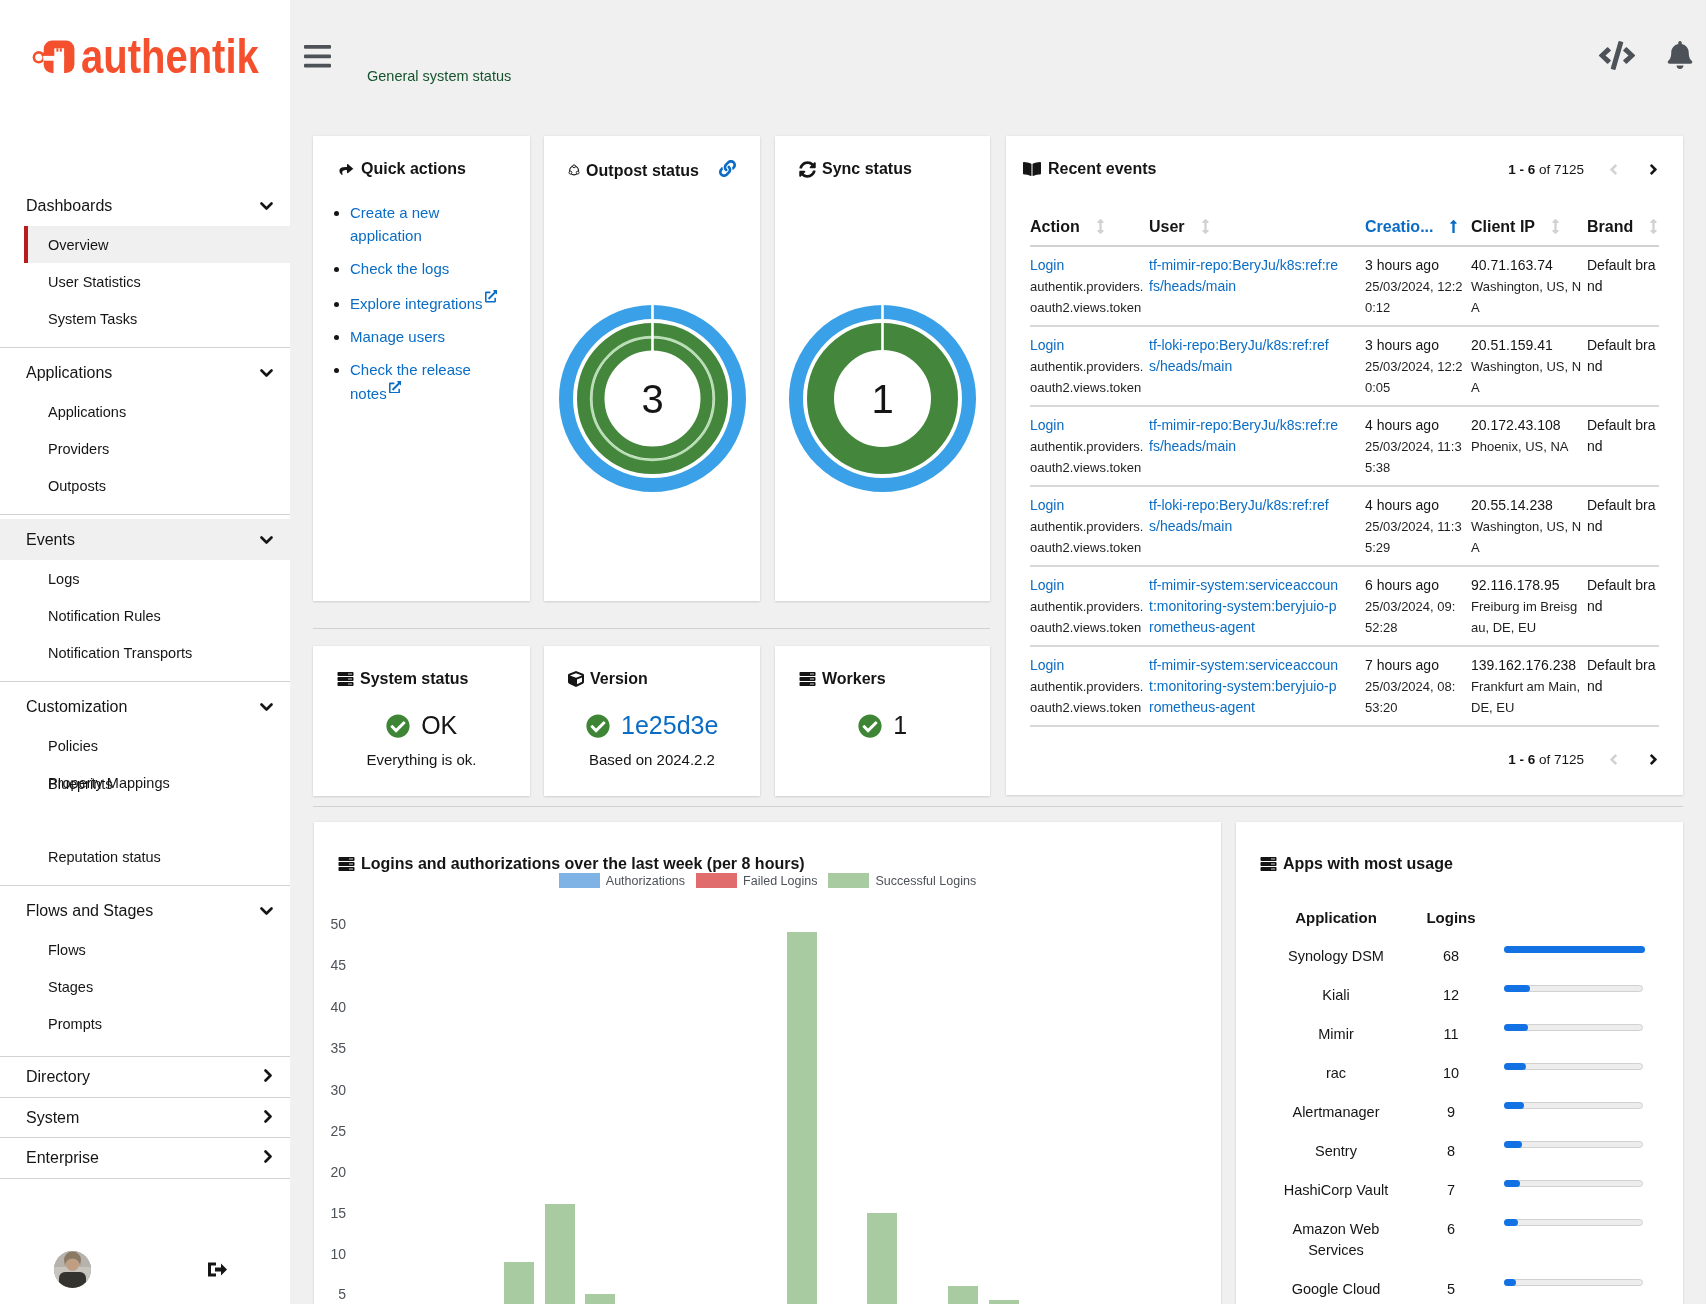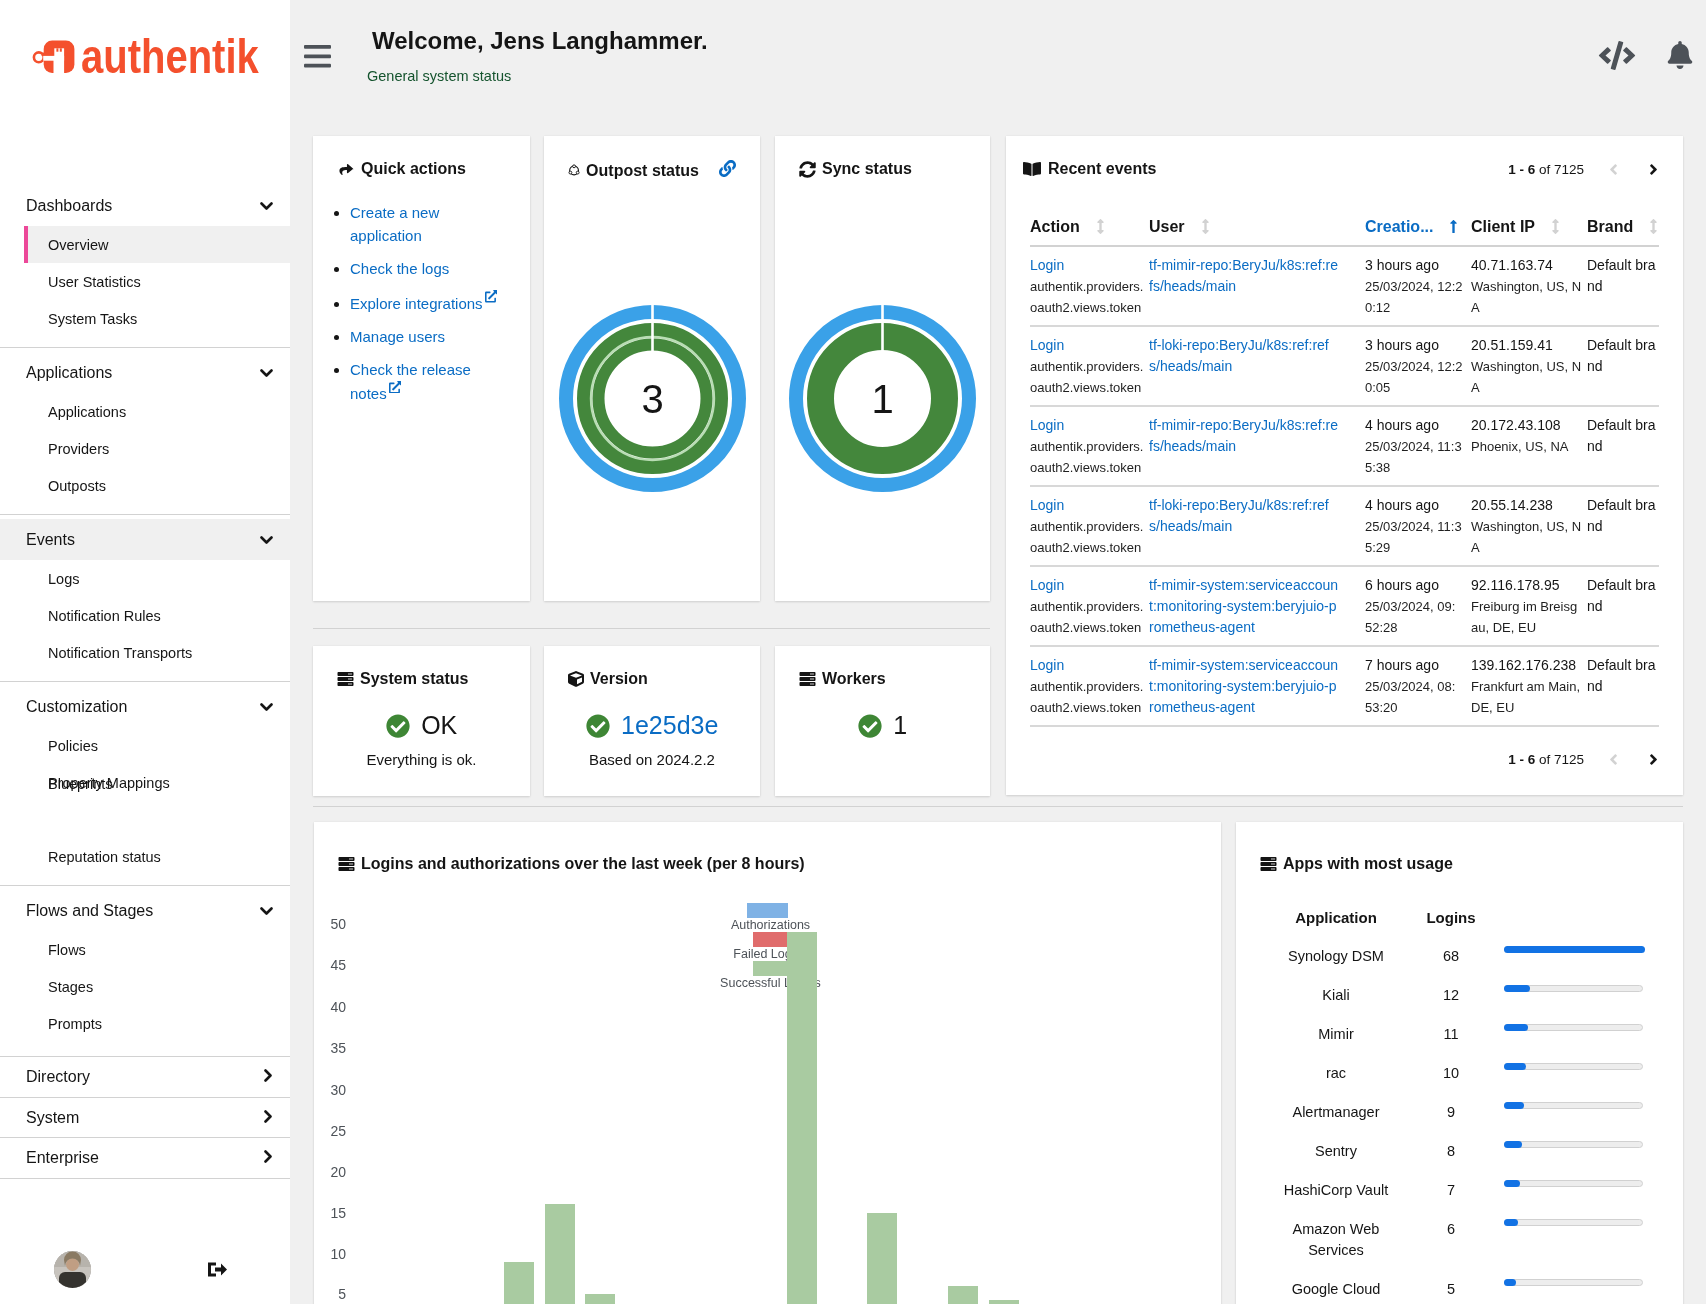--- a/index.html
+++ b/index.html
@@ -6,21 +6,21 @@
 html,body { width:1706px; height:1304px; overflow:hidden; }
 body { font-family:"Liberation Sans",sans-serif; background:#f0f0f0; color:#151515; position:relative; }
 .abs { position:absolute; }
 
 #sidebar { position:absolute; left:0; top:0; width:290px; height:1304px; background:#fff; z-index:5; }
 #logo { position:absolute; left:28px; top:32px; }
 #uibtn { position:absolute; left:16px; top:129px; width:256px; height:42px; background:#fd4b2d; color:#fff; font-size:16px; line-height:42px; padding-left:10px; }
 .navsec { position:absolute; left:0; width:290px; font-size:16px; color:#151515; display:flex; align-items:center; padding-left:26px; }
 .navsec .chev { position:absolute; right:17px; }
 .navsub { position:absolute; left:24px; width:266px; height:37px; font-size:14.5px; color:#151515; display:flex; align-items:center; padding-left:24px; }
-.navsub.active { background:#f0f0f0; border-left:4px solid #ec4899; padding-left:20px; }
+.navsub.active { background:#f0f0f0; border-left:4px solid #b91c1c; padding-left:20px; }
 .navdiv { position:absolute; left:0; width:290px; border-top:1px solid #d2d2d2; }
 .graybg { background:#f0f0f0; }
 
 #main { position:absolute; left:290px; top:0; width:1416px; height:1304px; }
 .card { position:absolute; background:#fff; box-shadow:0 1px 2px rgba(3,3,3,.12),0 0 2px rgba(3,3,3,.06); }
 .ctitle { display:flex; align-items:center; gap:6px; white-space:nowrap; font-size:16px; font-weight:bold; color:#151515; }
 a, .link { color:#0a6cc4; text-decoration:none; }
 .hr { position:absolute; border-top:1px solid #d2d2d2; }
 .th { text-align:left; font-size:16px; font-weight:bold; color:#151515; padding:40px 0 9px; border-bottom:2px solid #d2d2d2; }
 .sort { margin-left:16px; vertical-align:-2px; }
@@ -117,21 +117,20 @@
   </svg>
 </div>
 <div id="main">
   <svg class="abs" style="left:14px;top:45px;" width="27" height="23" viewBox="0 0 27 23">
       <g fill="#4d5258">
         <rect y="0" width="27" height="3.8" rx="1"></rect>
         <rect y="9.4" width="27" height="3.8" rx="1"></rect>
         <rect y="18.8" width="27" height="3.8" rx="1"></rect>
       </g>
     </svg>
-  <div class="abs" style="left:82px;top:27px;font-size:24px;font-weight:bold;">Welcome, Jens Langhammer.</div>
   <div class="abs" style="left:77px;top:68px;font-size:14.5px;color:#14532d;">General system status</div>
   <svg class="abs" style="left:1308px;top:41px;" width="38" height="29" viewBox="0 0 640 512">
       <path fill="#4d5258" d="M278.9 511.5l-61-17.7c-6.4-1.8-10-8.5-8.2-14.9L346.2 8.7c1.8-6.4 8.5-10 14.9-8.2l61 17.7c6.4 1.8 10 8.5 8.2 14.9L293.8 503.3c-1.9 6.4-8.5 10.1-14.9 8.2zm-114-112.2l43.5-46.4c4.6-4.9 4.3-12.7-.8-17.2L117 256l90.6-79.7c5.1-4.5 5.5-12.3.8-17.2l-43.5-46.4c-4.5-4.8-12.1-5.1-17-.5L3.8 247.2c-5.1 4.7-5.1 12.8 0 17.5l144.1 135.1c4.9 4.6 12.5 4.3 17-.5zm327.2.6l144.1-135.1c5.1-4.7 5.1-12.8 0-17.5L492.1 112.1c-4.8-4.5-12.4-4.3-17 .5L431.6 159c-4.6 4.9-4.3 12.7.8 17.2L523 256l-90.6 79.7c-5.1 4.5-5.5 12.3-.8 17.2l43.5 46.4c4.5 4.9 12.1 5.1 17 .6z"></path>
     </svg>
   <svg class="abs" style="left:1377px;top:41px;" width="26" height="28" viewBox="0 0 448 512">
       <path fill="#4d5258" d="M224 512c35.32 0 63.97-28.65 63.97-64H160.03c0 35.35 28.65 64 63.97 64zm215.39-149.71c-19.32-20.76-55.47-51.99-55.47-154.29 0-77.7-54.48-139.9-127.94-155.16V32c0-17.67-14.32-32-31.98-32s-31.98 14.33-31.98 32v20.84C118.56 68.1 64.08 130.3 64.08 208c0 102.3-36.15 133.53-55.47 154.29-6 6.45-8.66 14.16-8.61 21.71.11 16.4 12.98 32 32.1 32h383.8c19.12 0 32-15.6 32.1-32 .05-7.55-2.61-15.26-8.61-21.71z"></path>
     </svg>
 
   <div class="card" style="left:23px;top:136px;width:217px;height:465px;padding:24px;">
     <div class="ctitle"><svg width="18" height="15" viewBox="0 0 512 512">
@@ -320,21 +319,21 @@
       <svg style="margin-left:29px;" width="11" height="17" viewBox="0 0 256 512">
           <path fill="#151515" d="M224.3 273l-136 136c-9.4 9.4-24.6 9.4-33.9 0l-22.6-22.6c-9.4-9.4-9.4-24.6 0-33.9l96.4-96.4-96.4-96.4c-9.4-9.4-9.4-24.6 0-33.9L54.3 103c9.4-9.4 24.6-9.4 33.9 0l136 136c9.5 9.4 9.5 24.6.1 34z"></path>
         </svg>
     </div>
   </div>
 
   <div class="card" style="left:24px;top:822px;width:907px;height:520px;padding:24px;">
     <div class="ctitle" style="margin-top:9px;"><svg width="17" height="16" viewBox="0 0 512 512">
           <path fill="#151515" d="M480 160H32c-17.673 0-32-14.327-32-32V64c0-17.673 14.327-32 32-32h448c17.673 0 32 14.327 32 32v64c0 17.673-14.327 32-32 32zm-48-88c-13.255 0-24 10.745-24 24s10.745 24 24 24 24-10.745 24-24-10.745-24-24-24zm-64 0c-13.255 0-24 10.745-24 24s10.745 24 24 24 24-10.745 24-24-10.745-24-24-24zm112 248H32c-17.673 0-32-14.327-32-32v-64c0-17.673 14.327-32 32-32h448c17.673 0 32 14.327 32 32v64c0 17.673-14.327 32-32 32zm-48-88c-13.255 0-24 10.745-24 24s10.745 24 24 24 24-10.745 24-24-10.745-24-24-24zm-64 0c-13.255 0-24 10.745-24 24s10.745 24 24 24 24-10.745 24-24-10.745-24-24-24zm112 248H32c-17.673 0-32-14.327-32-32v-64c0-17.673 14.327-32 32-32h448c17.673 0 32 14.327 32 32v64c0 17.673-14.327 32-32 32zm-48-88c-13.255 0-24 10.745-24 24s10.745 24 24 24 24-10.745 24-24-10.745-24-24-24zm-64 0c-13.255 0-24 10.745-24 24s10.745 24 24 24 24-10.745 24-24-10.745-24-24-24z"></path>
         </svg>Logins and authorizations over the last week (per 8 hours)</div>
-    <div class="legend" style="margin-top:30px;flex-direction:column;">
+    <div class="legend" style="">
       <div style="width:41px;height:15px;background:#7fb2e5;"></div>
         <span style="margin-left:6px;">Authorizations</span>
       <div style="width:41px;height:15px;background:#e06c6c;margin-left:11px;"></div>
         <span style="margin-left:6px;">Failed Logins</span>
       <div style="width:41px;height:15px;background:#a9cba1;margin-left:11px;"></div>
         <span style="margin-left:6px;">Successful Logins</span>
     </div>
     <div class="abs" style="left:0;top:0;width:907px;height:520px;">
       <div class="ylab" style="left:2px;top:94px;">50</div>
       <div class="ylab" style="left:2px;top:135px;">45</div>

